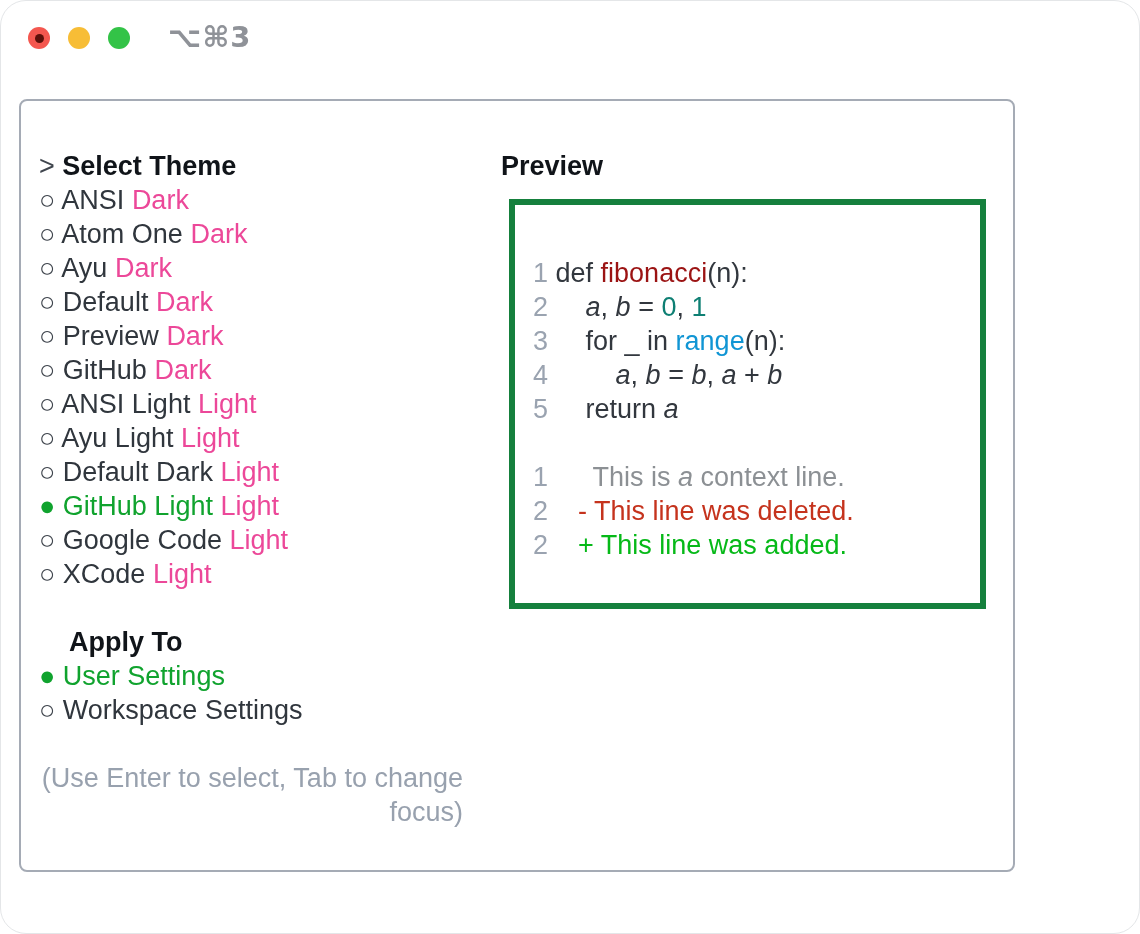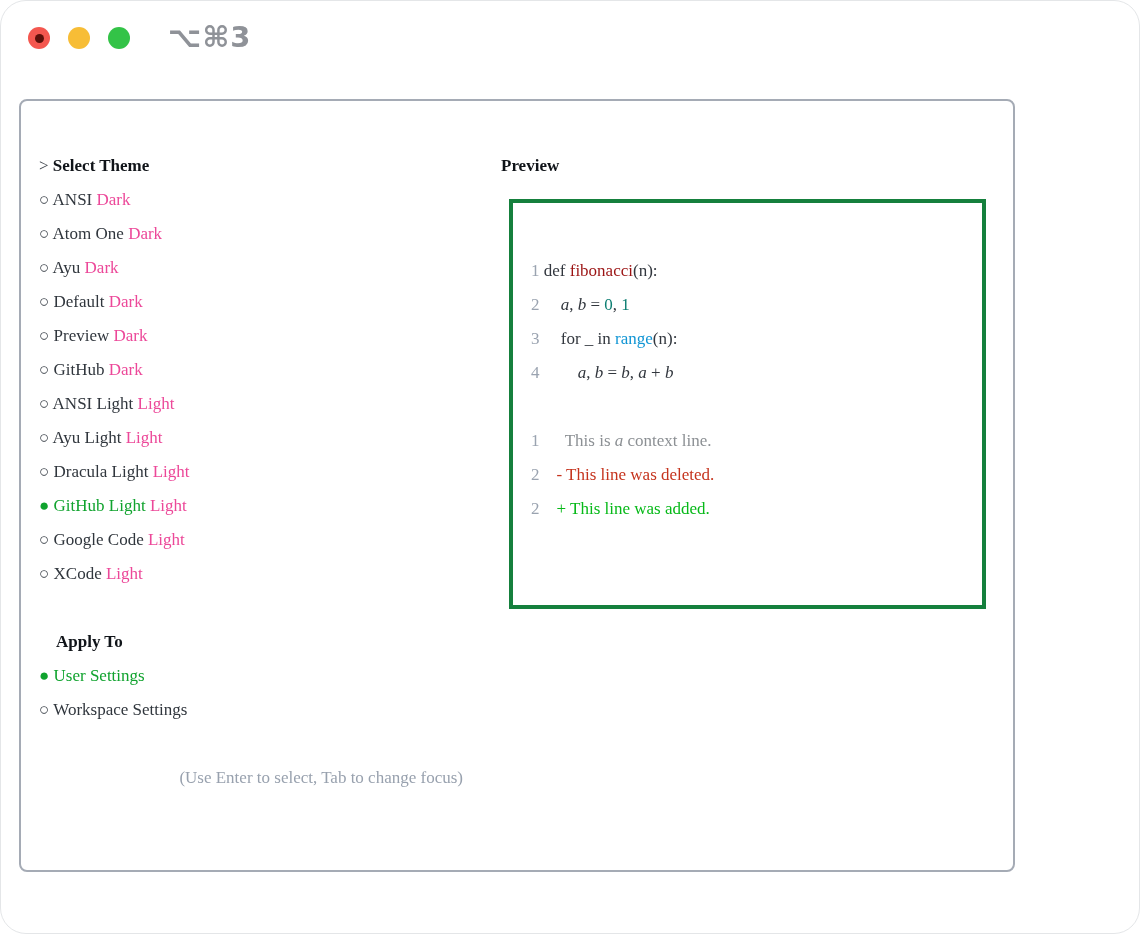--- a/index.html
+++ b/index.html
@@ -11,34 +11,34 @@
   .light{width:22px;height:22px;border-radius:50%;position:relative;cursor:default;}
   .light-close{background:#f4574f;}
   .light-min{background:#f7bd36;}
   .light-zoom{background:#33c347;}
   .light-dot{position:absolute;left:6.5px;top:6.5px;width:9px;height:9px;border-radius:50%;background:#5c100a;}
   .shortcut{position:absolute;left:167px;top:19px;font-family:"DejaVu Sans",sans-serif;
     font-size:29px;font-weight:600;color:#8f9298;letter-spacing:1px;}
   
   .panel{position:absolute;left:18px;top:98px;width:996px;height:773px;box-sizing:border-box;
     border:2px solid #a5abb5;border-radius:8px;background:#fff;}
-  .mono{font-family:Liberation Serif, serif;font-size:17px;line-height:34px;color:#30363d;}
+  .mono{font-family:Liberation Sans, sans-serif;font-size:27px;line-height:34px;color:#30363d;}
   .row{height:34px;white-space:pre;}
   .spacer{height:34px;}
   .left-col{position:absolute;left:18px;top:48px;}
   .hdr{font-weight:bold;color:#101419;}
   .marker{color:#3f454d;}
   .tname{color:#30363d;text-align:right;}
   .tvariant{color:#ec4899;}
   .sel .marker,.sel .tname{color:#10a32e;}
   .hint{width:424px;white-space:pre-wrap;color:#98a1ae;text-align:right;}
   
   .preview-title{position:absolute;left:480px;top:48px;font-weight:bold;color:#101419;white-space:pre;}
   .preview-box{position:absolute;left:488px;top:98px;width:477px;height:410px;box-sizing:border-box;
-    border:4px solid #15803d;background:#fff;}
+    border:6px solid #15803d;background:#fff;}
   .code{position:absolute;left:18px;top:51px;}
   .line{height:34px;white-space:pre;}
   .lineno{color:#9aa3b0;}
   .tk-plain{color:#32373e;}
   .tk-func{color:#9b1313;}
   .tk-numlit{color:#0e7f73;}
   .tk-builtin{color:#1095d4;}
   .tk-var{color:#32373e;font-style:italic;}
   .tk-ctx{color:#8c9094;}
   .tk-ctxvar{color:#8c9094;font-style:italic;}
@@ -65,21 +65,21 @@
       <div class="row"><span class="marker">&gt;</span><span> </span><span class="hdr">Select Theme</span></div>
       <div id="theme-list">
           <div class="row"><span class="marker">○</span><span> </span><span class="tname">ANSI</span><span> </span><span class="tvariant">Dark</span></div>
           <div class="row"><span class="marker">○</span><span> </span><span class="tname">Atom One</span><span> </span><span class="tvariant">Dark</span></div>
           <div class="row"><span class="marker">○</span><span> </span><span class="tname">Ayu</span><span> </span><span class="tvariant">Dark</span></div>
           <div class="row"><span class="marker">○</span><span> </span><span class="tname">Default</span><span> </span><span class="tvariant">Dark</span></div>
           <div class="row"><span class="marker">○</span><span> </span><span class="tname">Preview</span><span> </span><span class="tvariant">Dark</span></div>
           <div class="row"><span class="marker">○</span><span> </span><span class="tname">GitHub</span><span> </span><span class="tvariant">Dark</span></div>
           <div class="row"><span class="marker">○</span><span> </span><span class="tname">ANSI Light</span><span> </span><span class="tvariant">Light</span></div>
           <div class="row"><span class="marker">○</span><span> </span><span class="tname">Ayu Light</span><span> </span><span class="tvariant">Light</span></div>
-          <div class="row"><span class="marker">○</span><span> </span><span class="tname">Dracula Light</span><span> </span><span class="tvariant">Light</span></div>
+          <div class="row"><span class="marker">○</span><span> </span><span class="tname">Default Dark</span><span> </span><span class="tvariant">Light</span></div>
           <div class="row sel"><span class="marker">●</span><span> </span><span class="tname">GitHub Light</span><span> </span><span class="tvariant">Light</span></div>
           <div class="row"><span class="marker">○</span><span> </span><span class="tname">Google Code</span><span> </span><span class="tvariant">Light</span></div>
           <div class="row"><span class="marker">○</span><span> </span><span class="tname">XCode</span><span> </span><span class="tvariant">Light</span></div>
         </div>
       <div class="spacer"></div>
       <div class="row" style="padding-left:2ch"><span class="hdr">Apply To</span></div>
       <div id="apply-list">
           <div class="row sel"><span class="marker">●</span><span> </span><span class="tname">User Settings</span></div>
           <div class="row"><span class="marker">○</span><span> </span><span class="tname">Workspace Settings</span></div>
         </div>
@@ -88,20 +88,21 @@
     </div>
 
     <div class="preview-title mono">Preview</div>
 
     <div class="preview-box">
       <div class="code mono" id="code">
           <div class="line"><span class="lineno">1 </span><span class="tk-plain">def </span><span class="tk-func">fibonacci</span><span class="tk-plain">(n):</span></div>
           <div class="line"><span class="lineno">2 </span><span class="tk-plain">    </span><span class="tk-var">a</span><span class="tk-plain">, </span><span class="tk-var">b</span><span class="tk-plain"> = </span><span class="tk-numlit">0</span><span class="tk-plain">, </span><span class="tk-numlit">1</span></div>
           <div class="line"><span class="lineno">3 </span><span class="tk-plain">    for _ in </span><span class="tk-builtin">range</span><span class="tk-plain">(n):</span></div>
           <div class="line"><span class="lineno">4 </span><span class="tk-plain">        </span><span class="tk-var">a</span><span class="tk-plain">, </span><span class="tk-var">b</span><span class="tk-plain"> = </span><span class="tk-var">b</span><span class="tk-plain">, </span><span class="tk-var">a</span><span class="tk-plain"> + </span><span class="tk-var">b</span></div>
+          <div class="line"><span class="lineno">5 </span><span class="tk-plain">    return </span><span class="tk-var">a</span></div>
           <div class="line"><span class="lineno"> </span></div>
           <div class="line"><span class="lineno">1 </span><span class="tk-ctx">     This is </span><span class="tk-ctxvar">a</span><span class="tk-ctx"> context line.</span></div>
           <div class="line"><span class="lineno">2 </span><span class="tk-del">   - This line was deleted.</span></div>
           <div class="line"><span class="lineno">2 </span><span class="tk-add">   + This line was added.</span></div>
         </div>
     </div>
 
   </div>
 </div>
 

